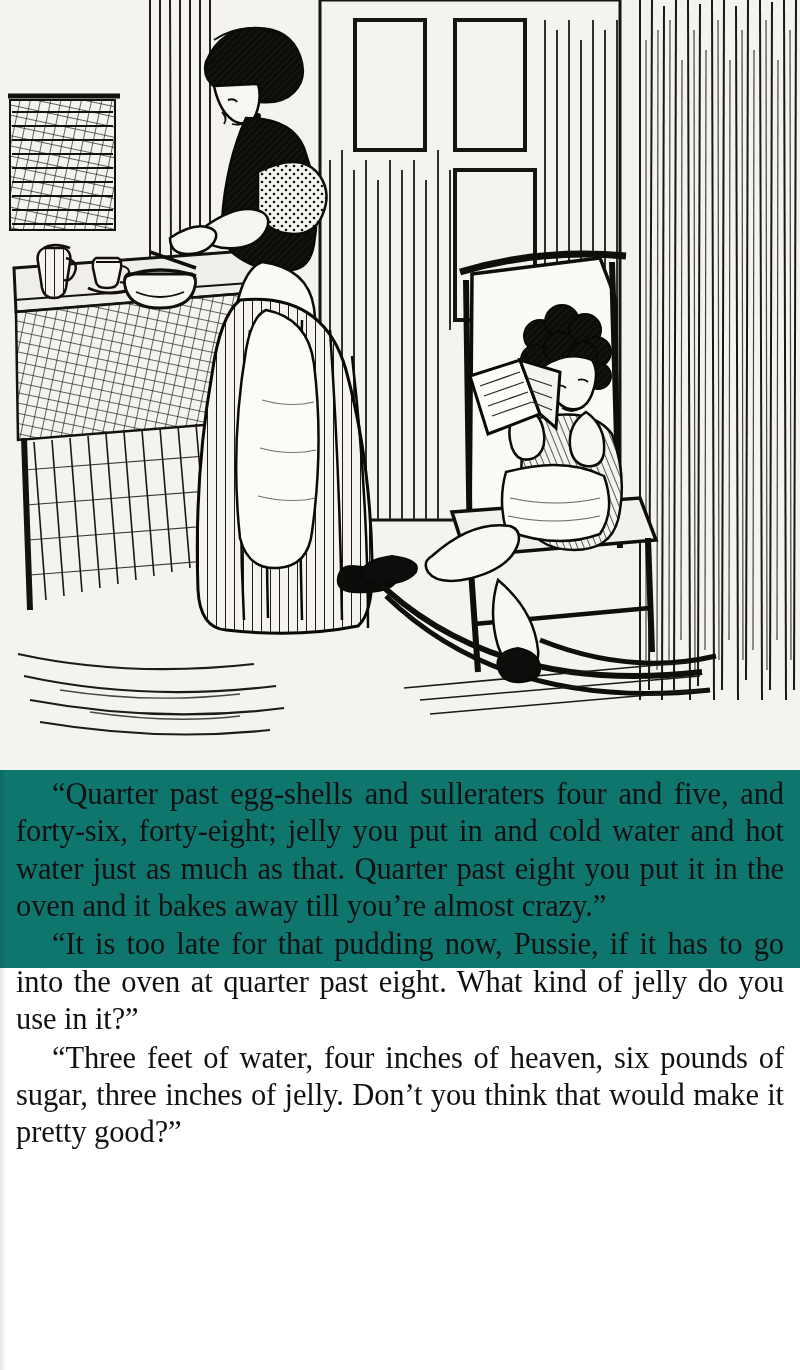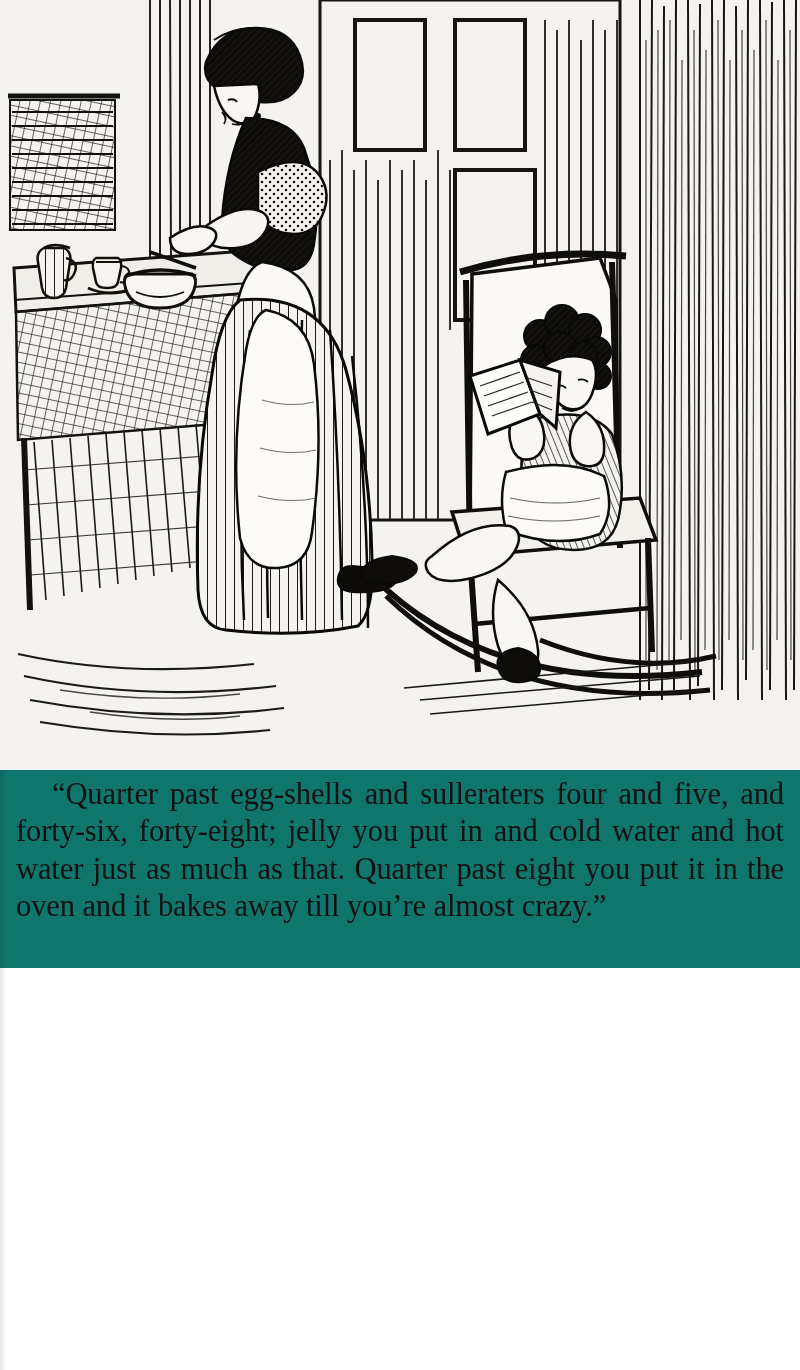--- a/index.html
+++ b/index.html
@@ -381,16 +381,18 @@
         <path d="M60 690 q90 14 180 4"></path>
         <path d="M90 712 q80 12 150 4"></path>
       </g>
 
       <rect x="0" y="762" width="800" height="8" fill="#f4f3ef"></rect>
     </svg>
   </div>
 
   <div class="text-block">
     <p class="para">“Quarter past egg-shells and sulleraters four and five, and forty-six, forty-eight; jelly you put in and cold water and hot water just as much as that.   Quarter past eight you put it in the oven and it bakes away till you’re almost crazy.”</p>
+    <p class="para">“It is too late for that pudding now, Pussie, if it has to go into the oven at quarter past eight. What kind of jelly do you use in it?”</p>
+    <p class="para last">“Three feet of water, four inches of heaven, six pounds of sugar, three inches of jelly.  Don’t you think that would make it pretty good?”</p>
   </div>
 
   <div class="edge-left"></div>
 </div>
 
 </body></html>

